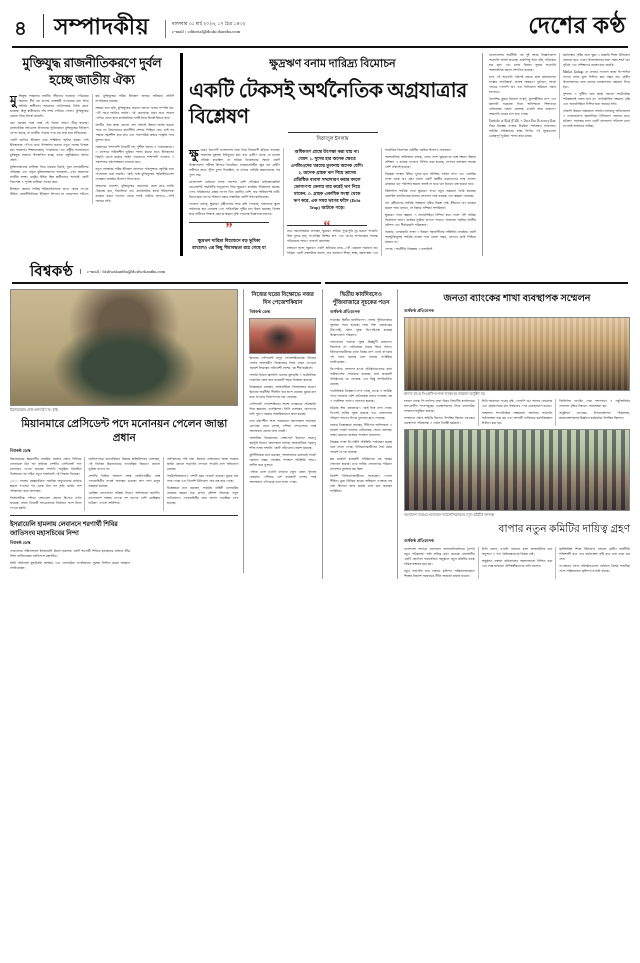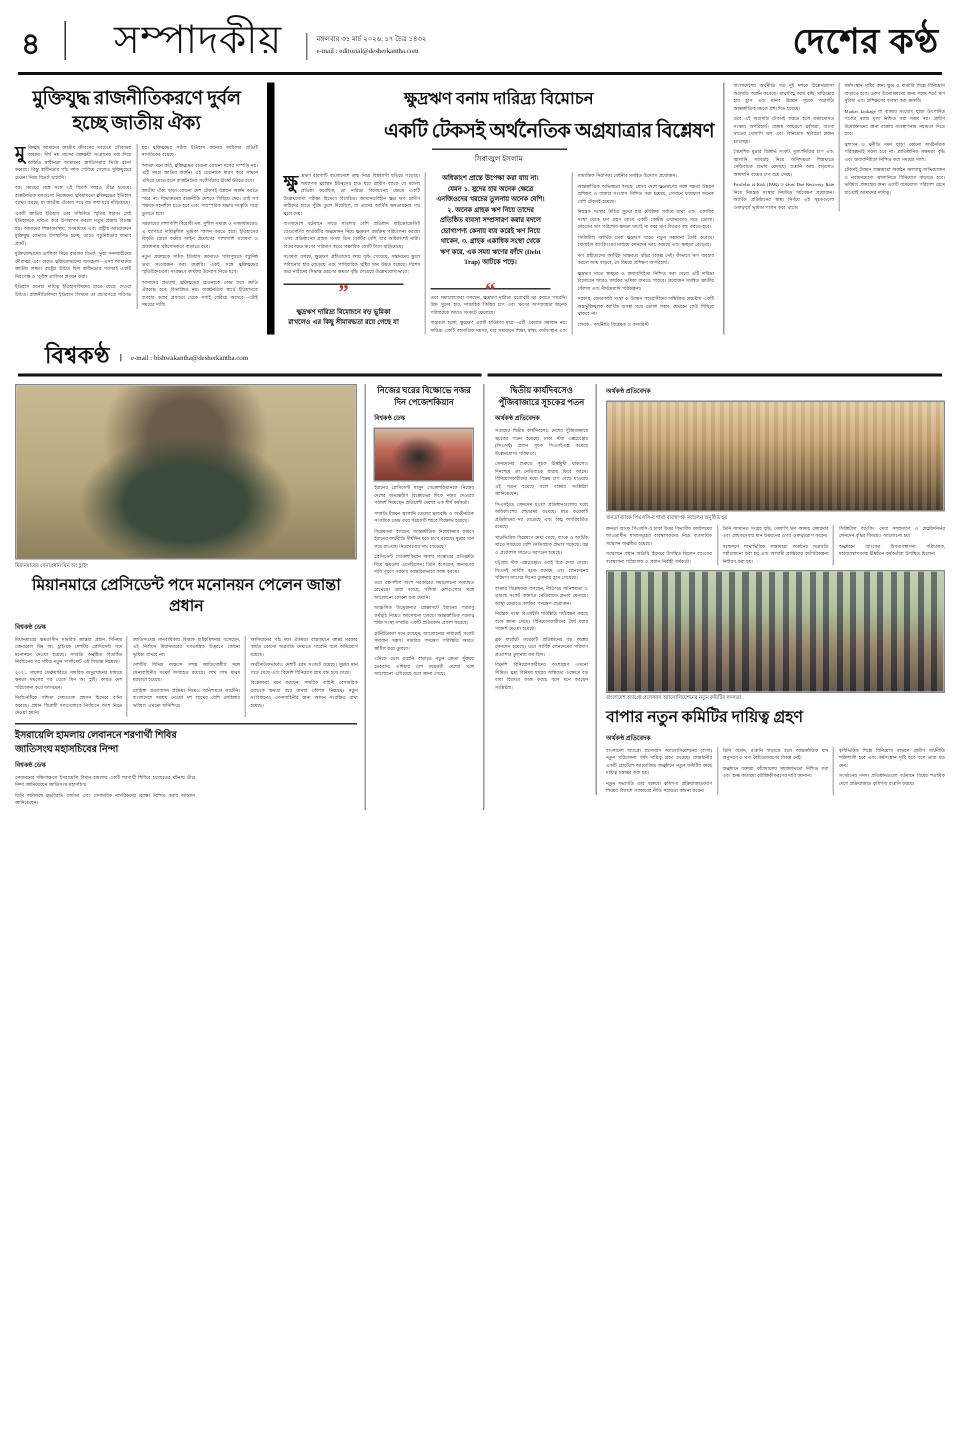--- a/index.html
+++ b/index.html
@@ -9,47 +9,47 @@
     color:#111;
     position:relative;
     overflow:hidden;
   }
   .page{width:640px;height:963px;position:relative;box-sizing:border-box;padding:8px 10px;}
 
   
   .masthead{display:flex;align-items:flex-end;gap:8px;padding:6px 4px 4px 4px;}
   .pageno{font-size:20px;font-weight:bold;line-height:1;padding-right:8px;}
   .vrule{width:1px;background:#333;align-self:stretch;}
-  .sectionname{font-size:26px;font-weight:normal;letter-spacing:.5px;line-height:1;padding:0 8px 0 2px;margin-left:22px;}
+  .sectionname{font-size:22px;font-weight:bold;letter-spacing:.5px;line-height:1;padding:0 8px 0 2px;}
   .dateblock{font-size:4.6px;line-height:1.7;padding-bottom:2px;color:#222;border-left:1px solid #777;padding-left:6px;}
   .dateblock div{white-space:nowrap;}
   .brand{margin-left:auto;font-size:23px;font-weight:bold;line-height:1;padding-bottom:1px;letter-spacing:.5px;}
   .rule-thick{height:2px;background:#111;margin:4px 2px 0 2px;}
 
   
   .greek{
     font-size:3.1px;line-height:1.62;text-align:justify;color:#2a2a2a;
     word-spacing:.3px;hyphens:auto;
   }
   .greek p{margin:0 0 2px 0;}
   .tiny-label{font-size:4.2px;font-weight:bold;color:#111;margin:2px 0 2px 0;}
 
   
   .topwrap{display:flex;margin-top:5px;}
-  .col-left{width:173px;padding-right:6px;border-right:5px solid #000000;box-sizing:border-box;}
+  .col-left{width:173px;padding-right:6px;border-right:3px solid #000000;box-sizing:border-box;}
   .col-mid{width:300px;padding:0 6px;box-sizing:border-box;border-right:1px solid #999;}
   .col-right{width:147px;padding-left:6px;box-sizing:border-box;}
 
   .hl-lead{
     font-size:12.5px;font-weight:bold;text-align:center;line-height:1.35;
     margin:2px 0 5px 0;letter-spacing:-.2px;
   }
   .kicker{font-size:7px;font-weight:bold;margin:0 0 3px 2px;}
   .hl-kicker-c{font-size:11px;font-weight:bold;text-align:center;margin:2px 0 3px 0;}
-  .hl-main-c{font-size:13px;font-weight:bold;text-align:right;line-height:1.3;margin:0 0 3px 0;letter-spacing:-.3px;}
+  .hl-main-c{font-size:20px;font-weight:bold;text-align:left;line-height:1.3;margin:0 0 3px 0;letter-spacing:-.3px;}
   .byline{font-size:5px;text-align:center;border-top:1px solid #333;width:90px;margin:3px auto 5px auto;padding-top:2px;}
 
   .cols2{column-count:2;column-gap:7px;column-rule:1px solid #bbb;}
   .cols3{column-count:3;column-gap:7px;column-rule:1px solid #bbb;}
 
   .dropcap{
     float:left;font-size:12px;font-weight:bold;line-height:.9;
     padding:1px 2px 0 0;color:#111;
   }
   .quotebox{
@@ -100,21 +100,21 @@
     width:100%;height:100%;
     background:
       radial-gradient(ellipse 40% 60% at 45% 55%, #2c2c2c 0%, rgba(44,44,44,0) 70%),
       linear-gradient(180deg,#d6b7a0 0%, #bf6a5a 40%, #7b3a30 100%);
   }
   .capt{font-size:3.4px;color:#333;margin-top:1.5px;line-height:1.4;}
 
   .hl-mid{font-size:10.5px;font-weight:bold;text-align:center;line-height:1.35;margin:4px 0 3px 0;}
   .hl-smallest{font-size:5.6px;font-weight:bold;text-align:center;line-height:1.4;margin:2px 0 2px 0;}
   .hl-right{font-size:9.5px;font-weight:bold;text-align:center;line-height:1.3;margin:3px 0 3px 0;}
-  .hl-right2{font-size:10.5px;font-weight:bold;text-align:left;line-height:1.3;margin:4px 0 3px 0;}
+  .hl-right2{font-size:10.5px;font-weight:normal;text-align:right;line-height:1.3;margin:4px 0 3px 0;}
   .hsep-dark{height:1px;background:#333;margin:4px 0;}
   .rowflex{display:flex;}
 </style>
 </head>
 <body>
 
 <div class="page">
 
   <div class="masthead">
     <div class="pageno">৪</div>
@@ -265,20 +265,21 @@
             <p>খাতভিত্তিক বিশ্লেষণে দেখা গেছে, ব্যাংক ও আর্থিক খাতে সবচেয়ে বেশি নেতিবাচক প্রভাব পড়েছে। বস্ত্র ও প্রকৌশল খাতেও দরপতন হয়েছে।</p>
             <p>চট্টগ্রাম স্টক এক্সচেঞ্জেও একই চিত্র দেখা গেছে। সিএসই সার্বিক সূচক কমেছে এবং লেনদেনের পরিমাণ আগের দিনের তুলনায় হ্রাস পেয়েছে।</p>
             <p>বাজার বিশ্লেষকরা বলছেন, নীতিগত অনিশ্চয়তা ও তারল্য সংকট বাজারে নেতিবাচক প্রভাব ফেলছে। আস্থা ফেরাতে কার্যকর পদক্ষেপ প্রয়োজন।</p>
             <p>নিয়ন্ত্রক সংস্থা বিএসইসি পরিস্থিতি পর্যবেক্ষণ করছে বলে জানা গেছে। বিনিয়োগকারীদের ধৈর্য ধরার পরামর্শ দেওয়া হয়েছে।</p>
             <p>ব্লক মার্কেটে কয়েকটি প্রতিষ্ঠানের বড় অঙ্কের লেনদেন হয়েছে। তবে সার্বিক লেনদেনের পরিমাণ প্রত্যাশার তুলনায় কম ছিল।</p>
             <p>বিদেশি বিনিয়োগকারীদের অংশগ্রহণ এখনো সীমিত। মুদ্রা বিনিময় হারের অস্থিরতা এক্ষেত্রে বড় বাধা হিসেবে কাজ করছে বলে মনে করছেন সংশ্লিষ্টরা।</p>
           </div>
         </div>
 
         <div style="width:232px;box-sizing:border-box;padding-left:6px;">
+          <div class="hl-right">জনতা ব্যাংকের শাখা ব্যবস্থাপক সম্মেলন</div>
           <div class="tiny-label">অর্থকণ্ঠ প্রতিবেদক</div>
           <div class="photo" style="height:72px;">
             <div class="ph-hall"></div>
           </div>
           <div class="capt">জনতা ব্যাংক পিএলসি-র শাখা ব্যবস্থাপক সম্মেলন অনুষ্ঠিত হয়</div>
           <div class="greek cols3" style="margin-top:2px;">
             <p>জনতা ব্যাংক পিএলসি-র ঢাকা উত্তর বিভাগীয় কার্যালয়ের আওতাধীন শাখাসমূহের ব্যবস্থাপকদের নিয়ে ব্যবসায়িক সম্মেলন অনুষ্ঠিত হয়েছে।</p>
             <p>সম্মেলনে প্রধান অতিথি হিসেবে উপস্থিত ছিলেন ব্যাংকের ব্যবস্থাপনা পরিচালক ও প্রধান নির্বাহী কর্মকর্তা।</p>
             <p>তিনি আমানত সংগ্রহ বৃদ্ধি, খেলাপি ঋণ আদায় জোরদার এবং গ্রাহকসেবার মান উন্নয়নের ওপর গুরুত্বারোপ করেন।</p>
             <p>সম্মেলনে শাখাভিত্তিক লক্ষ্যমাত্রা অর্জনের অগ্রগতি পর্যালোচনা করা হয় এবং আগামী প্রান্তিকের কর্মপরিকল্পনা নির্ধারণ করা হয়।</p>

